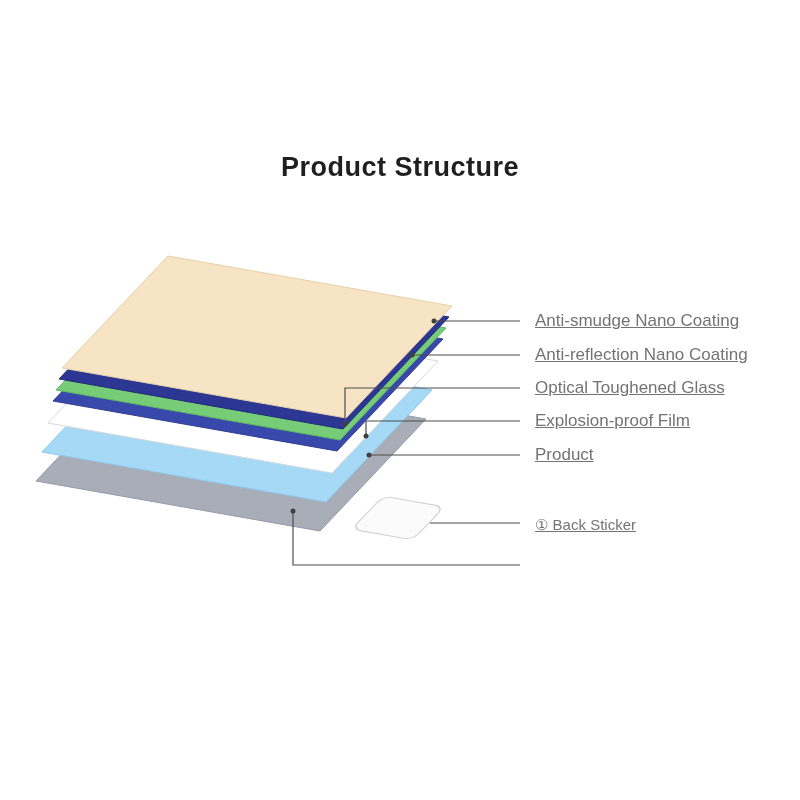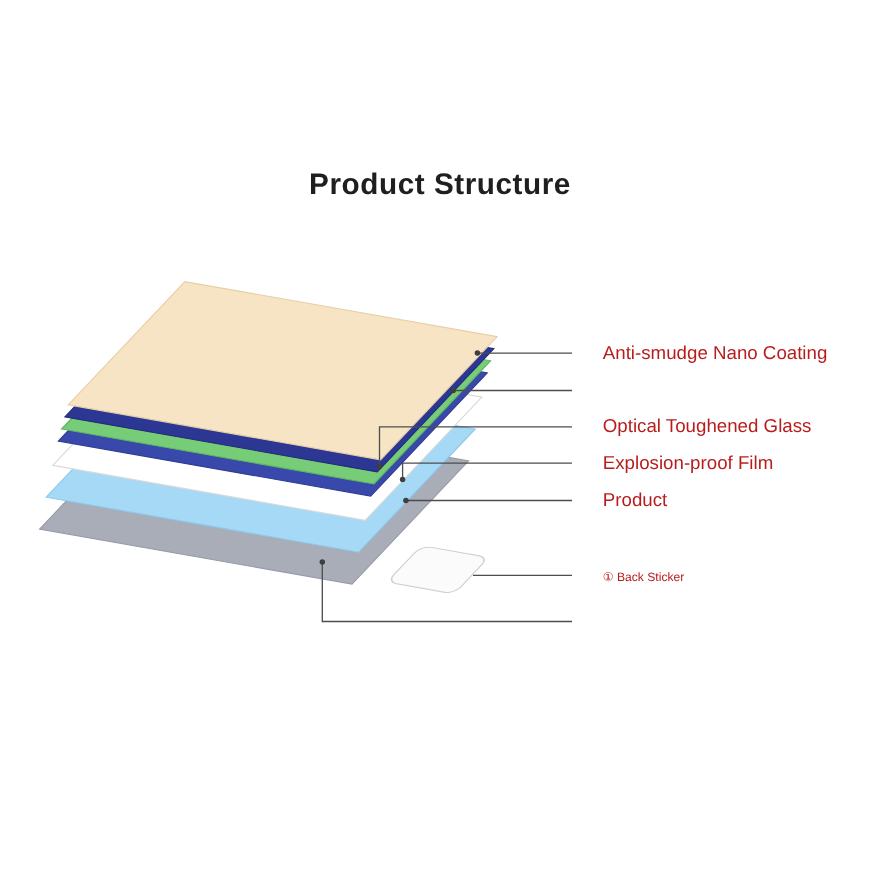--- a/index.html
+++ b/index.html
@@ -25,27 +25,28 @@
   svg.diagram {
     position: absolute;
     top: 0;
     left: 0;
   }
   .sheet { stroke-width: 1; }
   .leader { fill: none; stroke: #4d4d4d; stroke-width: 1.2; }
   .dot { fill: #3f3f3f; stroke: none; }
   .lbl {
     position: absolute;
-    left: 548px;
+    left: 535px;
     font-size: 17px;
     line-height: 22px;
-    color: #b91c1c;
+    color: #737373;
     white-space: nowrap;
+    text-decoration: underline;
   }
-  .lbl.small { font-size: 11px; }
+  .lbl.small { font-size: 15px; }
 </style>
 </head>
 <body>
 
 <div class="stage">
 
   <div class="title">Product Structure</div>
 
   <svg class="diagram" width="800" height="800" viewBox="0 0 800 800">
 
@@ -74,18 +75,19 @@
     <polyline class="leader" points="369,455 520,455"></polyline>
     <circle class="dot" cx="369" cy="455" r="2.5"></circle>
 
     <polyline class="leader" points="430,523 520,523"></polyline>
 
     <polyline class="leader" points="293,511 293,565 520,565"></polyline>
     <circle class="dot" cx="293" cy="511" r="2.5"></circle>
   </svg>
 
   <div class="lbl" style="top:310px">Anti-smudge Nano Coating</div>
+  <div class="lbl" style="top:344px">Anti-reflection Nano Coating</div>
   <div class="lbl" style="top:377px">Optical Toughened Glass</div>
   <div class="lbl" style="top:410px">Explosion-proof Film</div>
   <div class="lbl" style="top:444px">Product</div>
   <div class="lbl small" style="top:514px">① Back Sticker</div>
 
 </div>
 
 </body></html>

